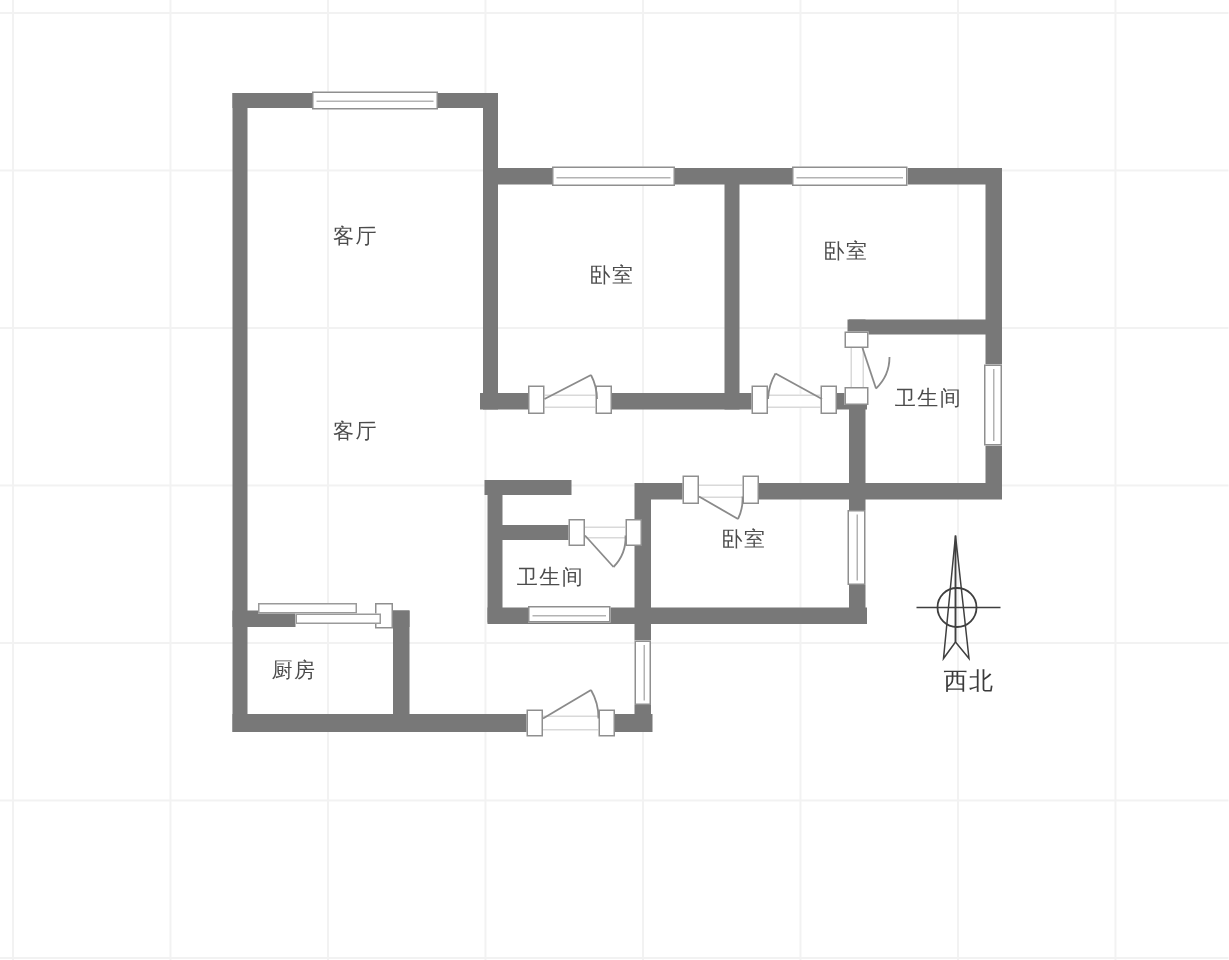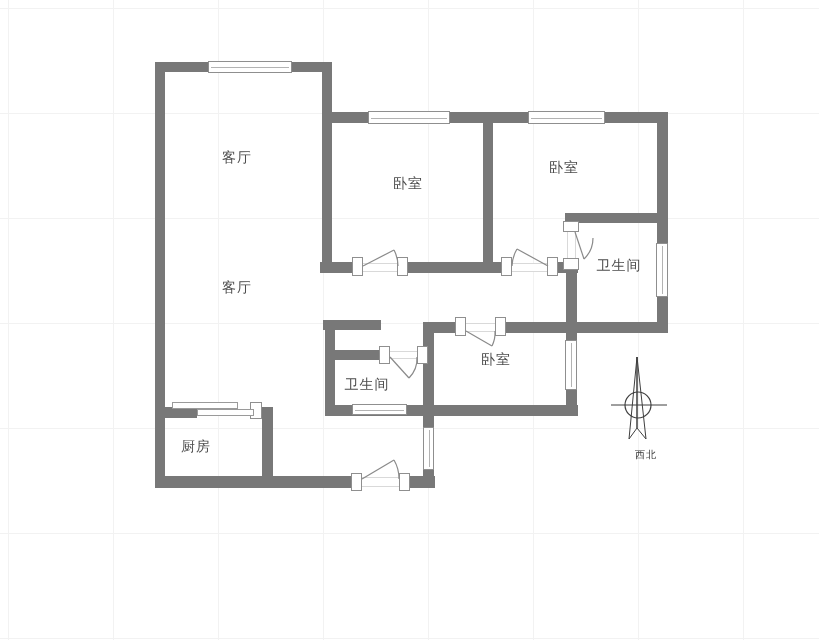--- a/index.html
+++ b/index.html
@@ -24,21 +24,21 @@
   
   .gap-h{position:absolute;background:#fff;border-top:1px solid #d9d9d9;border-bottom:1px solid #d9d9d9;box-sizing:border-box;z-index:2;}
   .gap-v{position:absolute;background:#fff;border-left:1px solid #d9d9d9;border-right:1px solid #d9d9d9;box-sizing:border-box;z-index:2;}
   
   .slide{position:absolute;background:#fff;border:1px solid #9a9a9a;box-sizing:border-box;z-index:4;}
   .room-label{
     position:absolute;transform:translate(-50%,-50%);
     color:var(--text,#4c4c4c);font-size:14px;letter-spacing:1px;white-space:nowrap;z-index:6;
   }
   #overlay{position:absolute;left:0;top:0;z-index:5;}
-  .compass-label{position:absolute;transform:translate(-50%,-50%);color:#3a3a3a;font-size:10px;letter-spacing:1px;z-index:6;}
+  .compass-label{position:absolute;transform:translate(-50%,-50%);color:#3a3a3a;font-size:16px;letter-spacing:1px;z-index:6;}
 </style>
 </head>
 <body>
 
 <div id="stage">
 
   <div class="w" style="left:155px;top:62px;width:53px;height:10px"></div>
   <div class="w" style="left:292px;top:62px;width:40px;height:10px"></div>
 
   <div class="w" style="left:332px;top:112px;width:36px;height:11px"></div>

